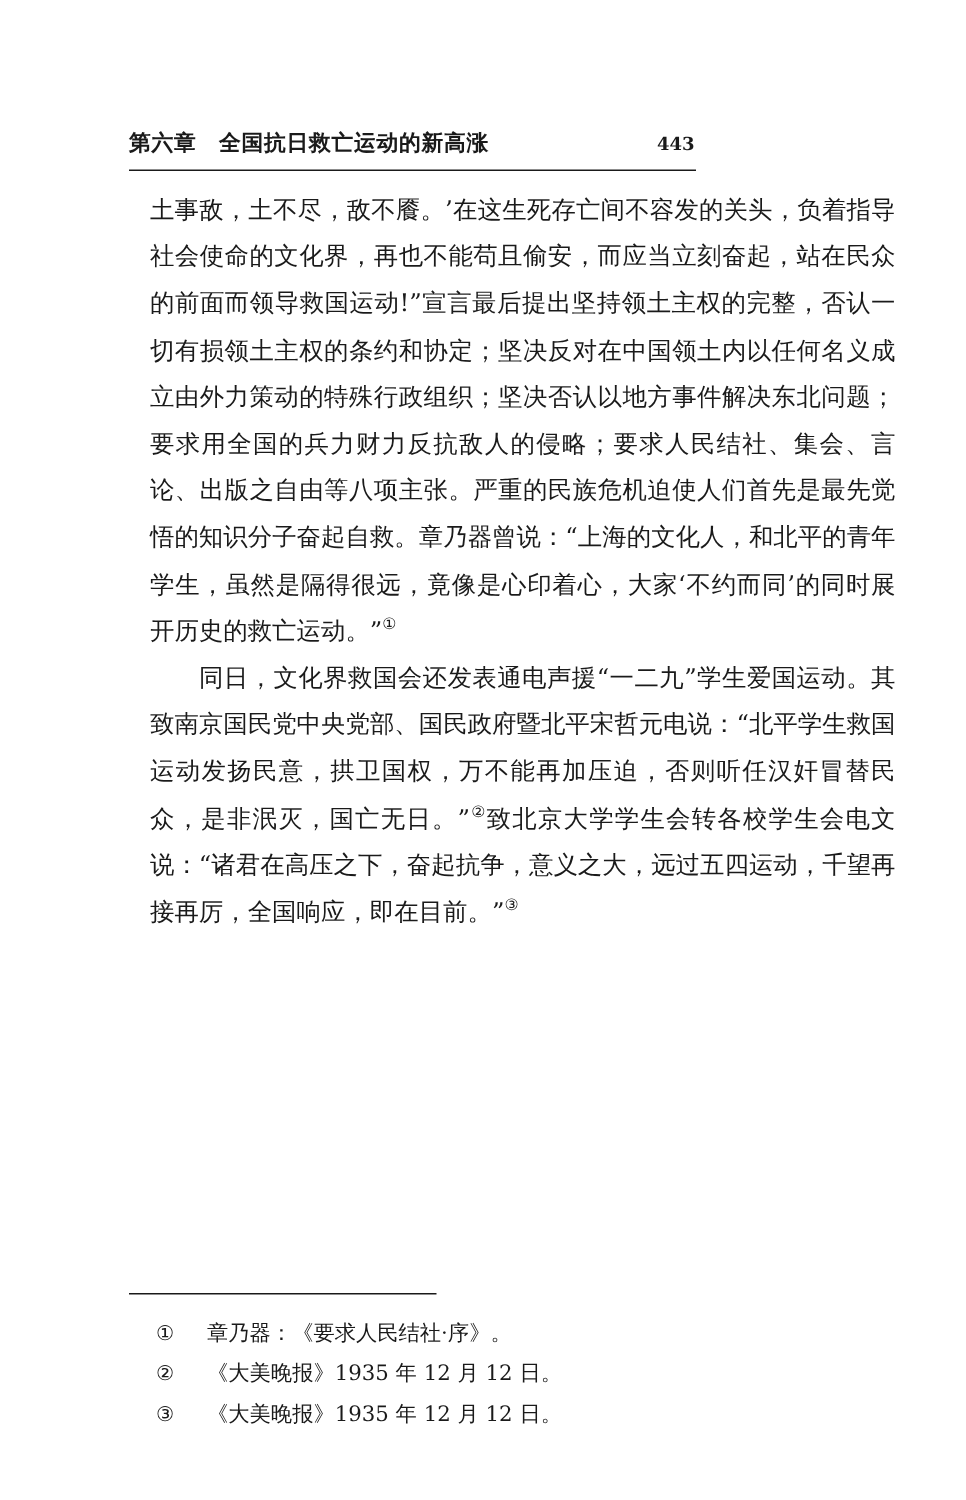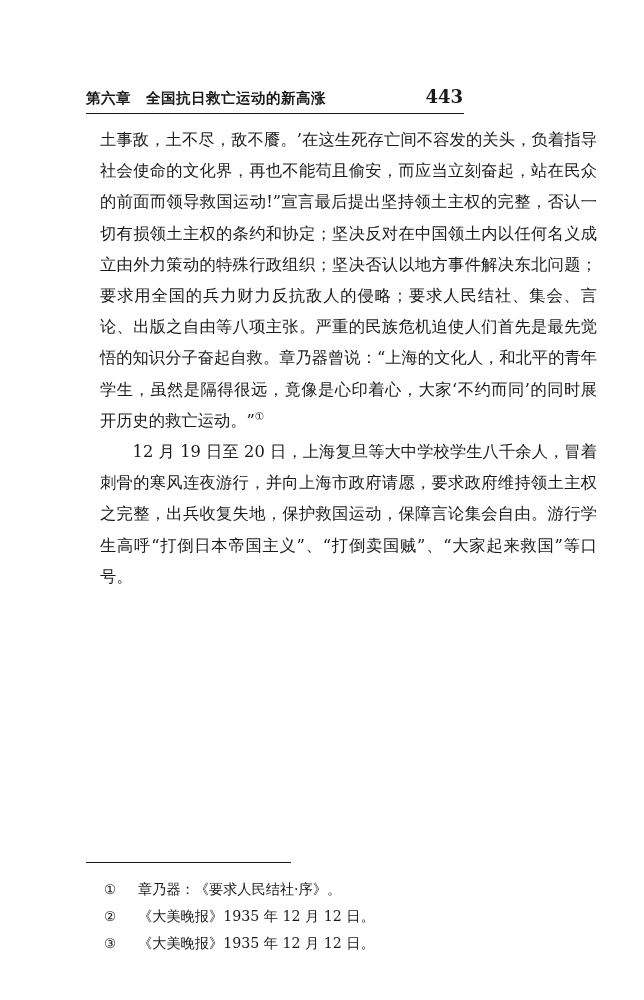--- a/index.html
+++ b/index.html
@@ -30,21 +30,21 @@
     align-items: baseline;
     justify-content: space-between;
   }
   .header-title {
     font-size: 14.5px;
     font-weight: bold;
     letter-spacing: 0.5px;
     white-space: pre;
   }
   .header-pageno {
-    font-size: 18px;
+    font-size: 12px;
     font-weight: bold;
   }
   .rule {
     position: absolute;
     left: 86px;
     right: 59px;
     top: 113px;
     height: 0;
     border-top: 1.6px solid #1a1a1a;
   }
@@ -106,22 +106,22 @@
   <div class="header">
     <div class="header-title">第六章　全国抗日救亡运动的新高涨</div>
     <div class="header-pageno">443</div>
   </div>
 
   <div class="rule"></div>
 
   <div class="body-text">
     <p><span>土事敌，土不尽，敌不餍。’在这生死存亡间不容发的关头，负着指导社会使命的文化界，再也不能苟且偷安，而应当立刻奋起，站在民众的前面而领导救国运动!”宣言最后提出坚持领土主权的完整，否认一切有损领土主权的条约和协定；坚决反对在中国领土内以任何名义成立由外力策动的特殊行政组织；坚决否认以地方事件解决东北问题；要求用全国的兵力财力反抗敌人的侵略；要求人民结社、集会、言论、出版之自由等八项主张。严重的民族危机迫使人们首先是最先觉悟的知识分子奋起自救。章乃器曾说：“上海的文化人，和北平的青年学生，虽然是隔得很远，竟像是心印着心，大家‘不约而同’的同时展开历史的救亡运动。”</span><span class="sup">①</span></p>
 
+    <p class="indent"><span>同日，文化界救国会还发表通电声援“一二九”学生爱国运动。其致南京国民党中央党部、国民政府暨北平宋哲元电说：“北平学生救国运动发扬民意，拱卫国权，万不能再加压迫，否则听任汉奸冒替民众，是非泯灭，国亡无日。”</span><span class="sup">②</span><span>致北京大学学生会转各校学生会电文说：“诸君在高压之下，奋起抗争，意义之大，远过五四运动，千望再接再厉，全国响应，即在目前。”</span><span class="sup">③</span></p>
 
-    <p class="indent"><span>12 月 19 日至 20 日，上海复旦等大中学校学生八千余人，冒着刺骨的寒风连夜游行，并向上海市政府请愿，要求政府维持领土主权之完整，出兵收复失地，保护救国运动，保障言论集会自由。游行学生高呼“打倒日本帝国主义”、“打倒卖国贼”、“大家起来救国”等口号。</span></p>
 
   </div>
 
   <div class="fn-rule"></div>
 
   <div class="footnotes">
     <div class="footnote">
       <span class="fn-marker">①</span>
       <span class="fn-text">章乃器：《要求人民结社·序》。</span>
     </div>

